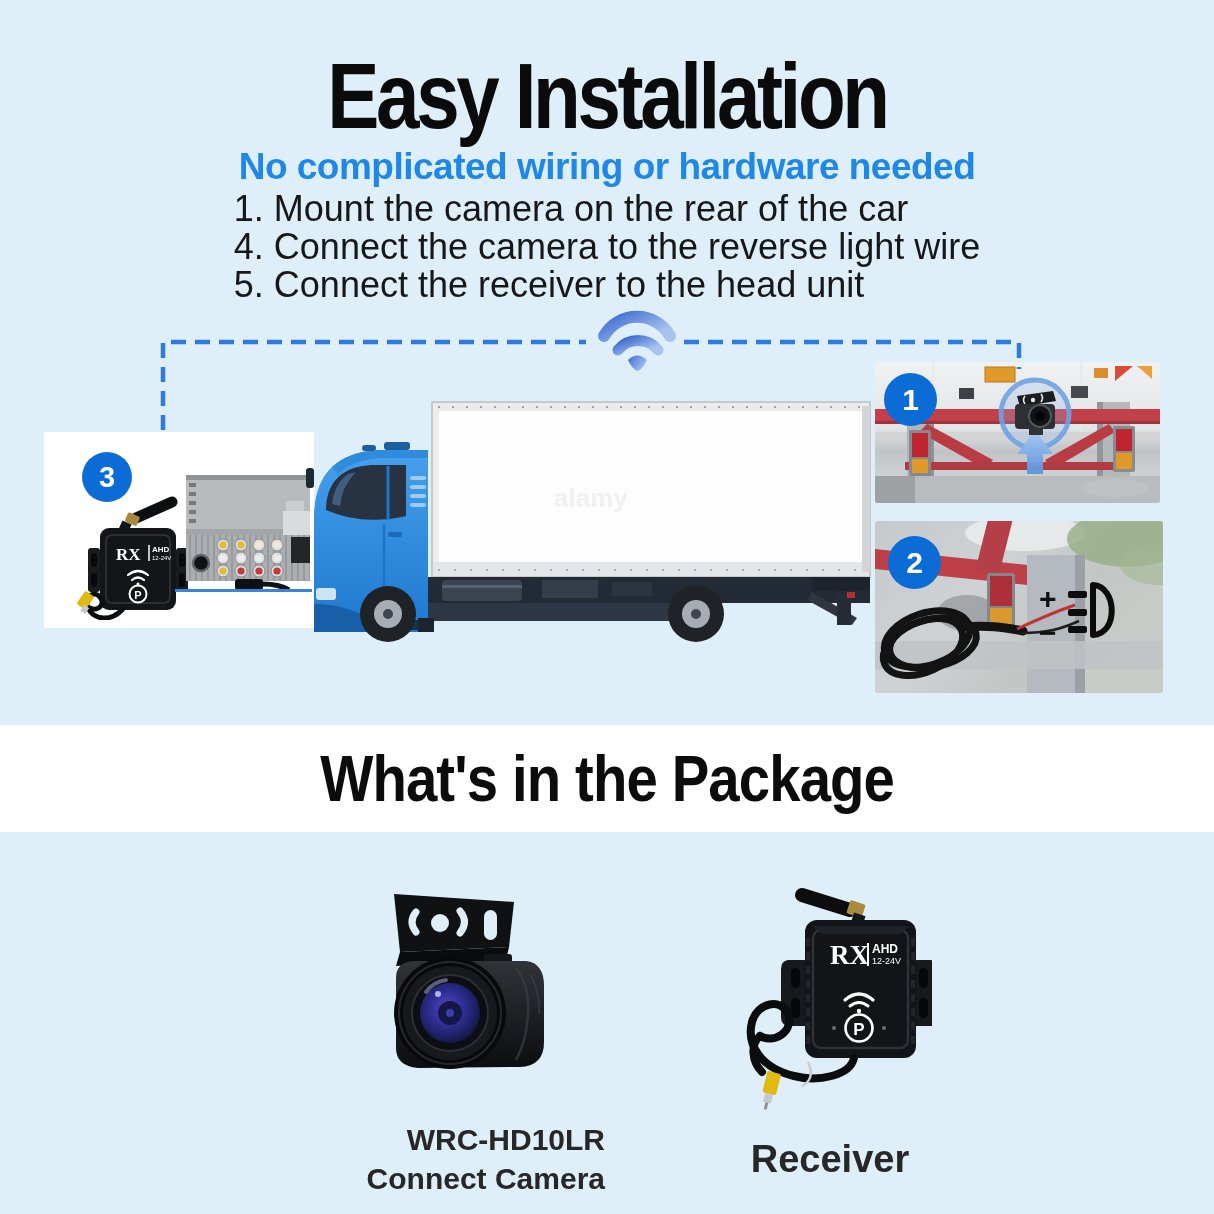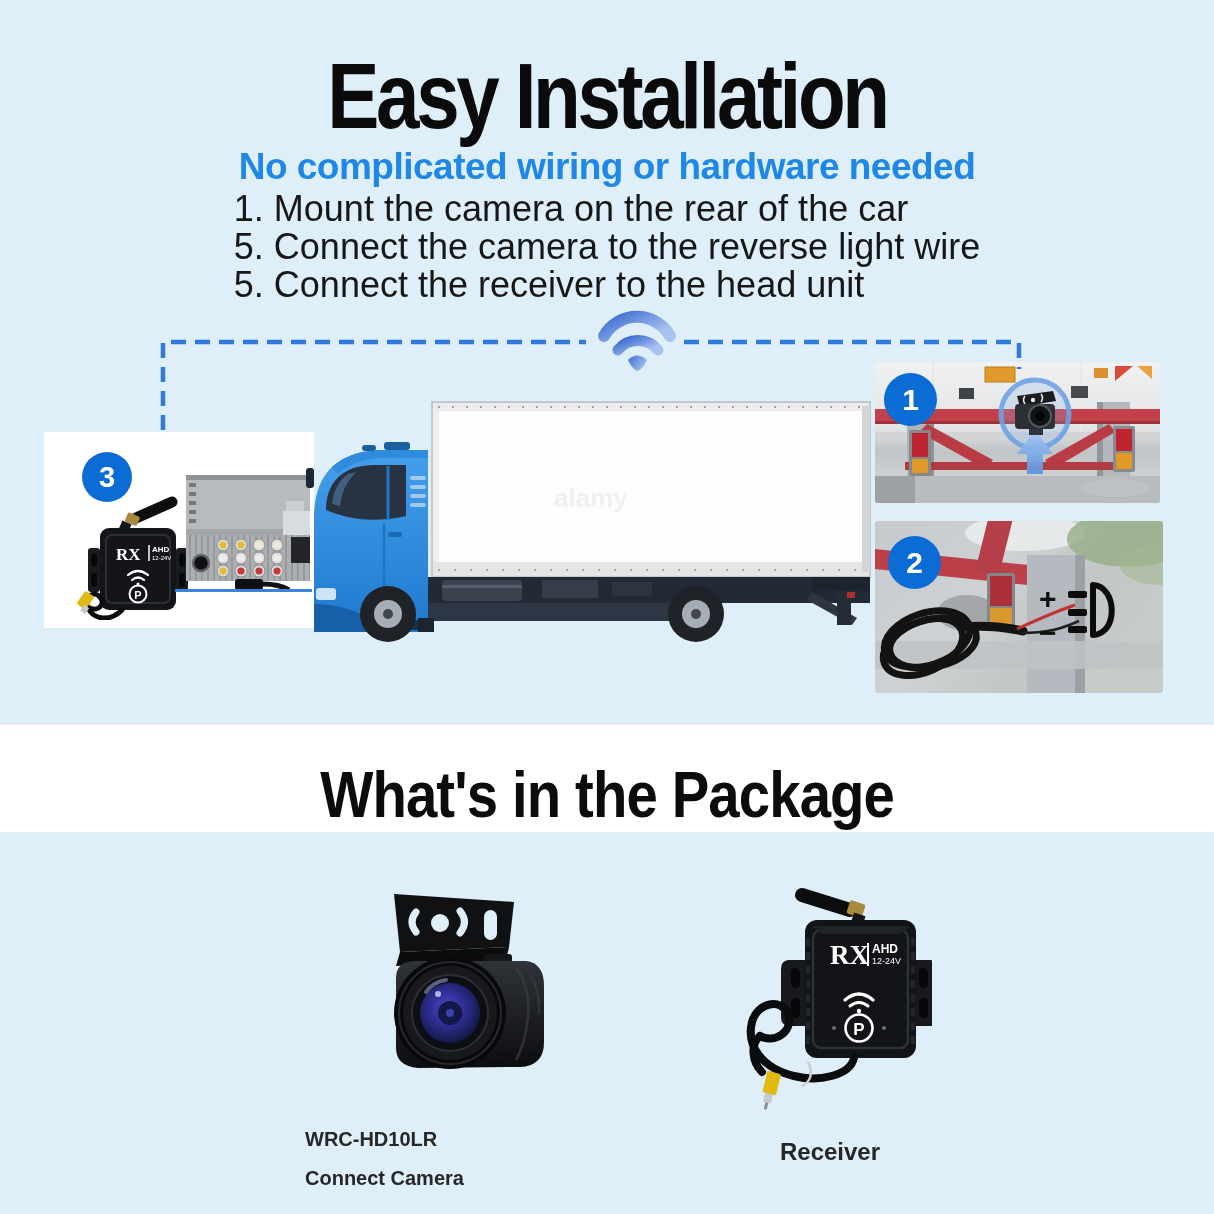--- a/index.html
+++ b/index.html
@@ -1,19 +1,19 @@
 <!DOCTYPE html>
 <html><head>
 <meta charset="utf-8">
 <style>
   html,body{margin:0;padding:0;}
   .canvas{position:relative;width:1214px;height:1214px;overflow:hidden;background:#deeffa;
           font-family:"Liberation Sans",sans-serif;color:#141414;}
   .band{position:absolute;left:0;width:1214px;}
-  .band.white{top:725px;height:107px;background:#ffffff;display:flex;align-items:flex-end;justify-content:center;}
+  .band.white{top:725px;height:107px;background:#ffffff;display:flex;align-items:center;justify-content:center;}
   .band.bottom{top:832px;height:382px;background:#deeffa;}
   .title{position:absolute;top:44px;left:0;width:1214px;text-align:center;font-size:92px;font-weight:bold;
          letter-spacing:-4px;color:#0b0b0b;}
   .title span{display:inline-block;transform:scaleX(.85);transform-origin:center;white-space:nowrap;}
   .subtitle{position:absolute;top:146px;left:0;width:1214px;text-align:center;font-size:37px;font-weight:bold;
             color:#1e87e8;letter-spacing:-.5px;}
   .steps{position:absolute;top:190px;left:0;width:1214px;display:flex;justify-content:center;}
   .steps .inner{text-align:left;font-size:36px;line-height:38px;color:#171717;}
   .pkg-heading{font-size:64px;font-weight:bold;color:#0c0c0c;letter-spacing:-1px;}
   .pkg-heading span{display:inline-block;transform:scaleX(.88);white-space:nowrap;}
@@ -22,42 +22,42 @@
   .badge{position:absolute;border-radius:50%;background:#0c6cd6;color:#ffffff;display:flex;align-items:center;
          justify-content:center;font-weight:bold;z-index:6;}
   .badge.b3{left:82px;top:452px;width:50px;height:50px;font-size:29px;}
   .badge.in1{left:9px;top:11px;width:53px;height:53px;font-size:30px;}
   .badge.in2{left:13px;top:15px;width:53px;height:53px;font-size:30px;}
   .photo{position:absolute;overflow:hidden;border-radius:3px;}
   .photo1{left:875px;top:362px;width:285px;height:141px;}
   .photo2{left:875px;top:521px;width:288px;height:172px;}
   .abs{position:absolute;}
   .conn{position:absolute;left:0;top:0;width:1214px;height:725px;pointer-events:none;z-index:5;}
-  .cam-label{position:absolute;left:305px;top:1120px;width:300px;text-align:left;font-size:20px;
+  .cam-label{position:absolute;left:305px;top:1120px;width:300px;text-align:right;font-size:30px;
              font-weight:600;color:#272727;line-height:39px;}
-  .recv-label{position:absolute;left:730px;top:1138px;width:200px;text-align:center;font-size:24px;
+  .recv-label{position:absolute;left:730px;top:1138px;width:200px;text-align:center;font-size:38px;
               font-weight:600;color:#272727;}
   svg{display:block;}
 </style>
 </head>
 <body>
 
 <div class="canvas">
 
   <div class="band white">
     <div class="pkg-heading"><span>What's in the Package</span></div>
   </div>
   <div class="band bottom"></div>
 
   <div class="title"><span>Easy Installation</span></div>
   <div class="subtitle">No complicated wiring or hardware needed</div>
   <div class="steps">
     <div class="inner">
       <div>1. Mount the camera on the rear of the car</div>
-      <div>5. Connect the camera to the reverse light wire</div>
+      <div>4. Connect the camera to the reverse light wire</div>
       <div>5. Connect the receiver to the head unit</div>
     </div>
   </div>
 
   <div class="whitebox"></div>
   <div class="badge b3">3</div>
 
   <svg class="abs" style="left:58px;top:492px" width="145" height="128" viewBox="0 0 145 128">
     <line x1="78" y1="26" x2="114" y2="10" stroke="#0d0e10" stroke-width="11" stroke-linecap="round"></line>
     <rect x="68" y="22" width="13" height="10" rx="2" fill="#a9883d" transform="rotate(24 74 27)"></rect>

